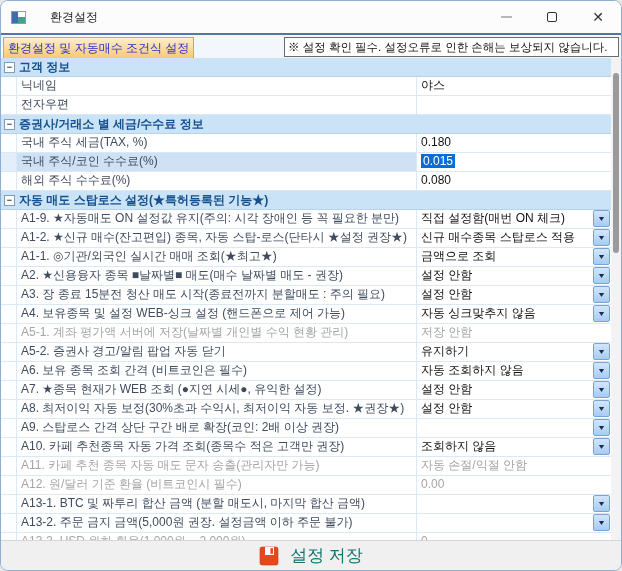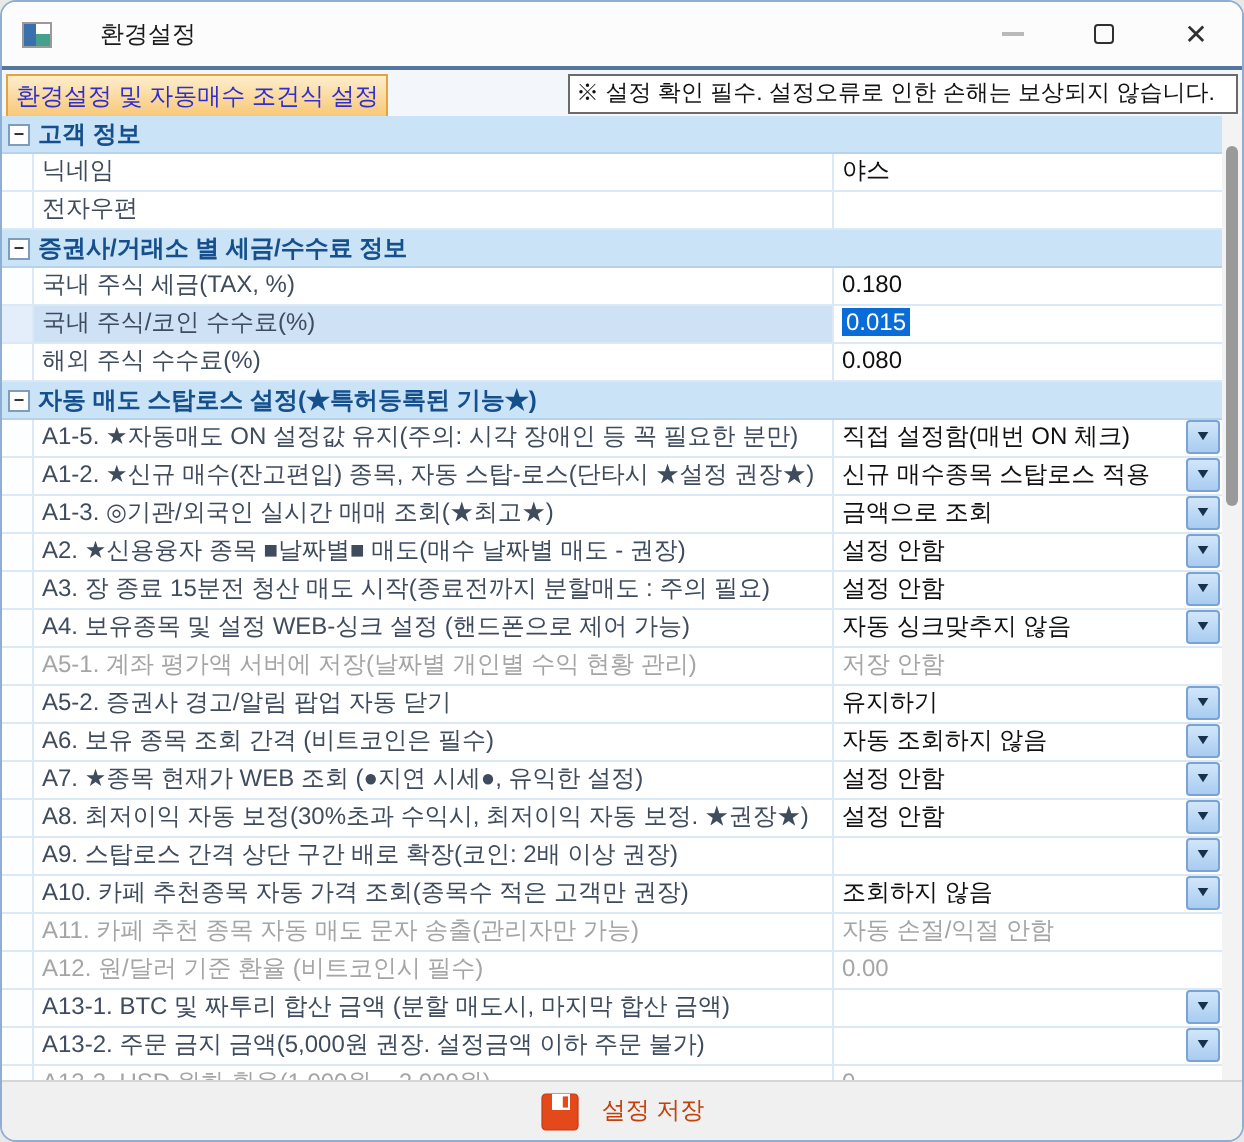--- a/index.html
+++ b/index.html
@@ -99,21 +99,21 @@
   
   .footer {
     position:absolute; left:0; right:0; bottom:0; height:30px;
     background:#f0f0f0; border-top:1px solid #d6d6d6;
     display:flex; align-items:center; justify-content:center;
   }
   .save-btn {
     display:flex; align-items:center; gap:11px;
     background:transparent; border:none; font-family:inherit;
   }
-  .save-label { color:#c2410c; font-size:12px; }
+  .save-label { color:#0f766e; font-size:17px; }
 </style>
 </head>
 <body>
 
 <div class="window">
 
   <div class="titlebar">
     <svg class="app-icon" viewBox="0 0 15 13">
       <rect x="0.5" y="0.5" width="14" height="12" fill="#ffffff" stroke="#9a9a9a"></rect>
       <rect x="1" y="1" width="6" height="11" fill="#3a71ad"></rect>
@@ -171,35 +171,35 @@
         <span class="gutter"></span>
         <span class="label">해외 주식 수수료(%)</span>
         <span class="value">0.080</span>
       </div>
       <div class="section-header">
         <span class="gutter-box">−</span>
         <span class="section-title">자동 매도 스탑로스 설정(★특허등록된 기능★)</span>
       </div>
       <div class="row">
         <span class="gutter"></span>
-        <span class="label">A1-5. ★자동매도 ON 설정값 유지(주의: 시각 장애인 등 꼭 필요한 분만)</span>
+        <span class="label">A1-9. ★자동매도 ON 설정값 유지(주의: 시각 장애인 등 꼭 필요한 분만)</span>
         <span class="value">직접 설정함(매번 ON 체크)<span class="dd">
             <span class="dd-arrow">▼</span>
           </span></span>
       </div>
       <div class="row">
         <span class="gutter"></span>
         <span class="label">A1-2. ★신규 매수(잔고편입) 종목, 자동 스탑-로스(단타시 ★설정 권장★)</span>
         <span class="value">신규 매수종목 스탑로스 적용<span class="dd">
             <span class="dd-arrow">▼</span>
           </span></span>
       </div>
       <div class="row">
         <span class="gutter"></span>
-        <span class="label">A1-3. ◎기관/외국인 실시간 매매 조회(★최고★)</span>
+        <span class="label">A1-1. ◎기관/외국인 실시간 매매 조회(★최고★)</span>
         <span class="value">금액으로 조회<span class="dd">
             <span class="dd-arrow">▼</span>
           </span></span>
       </div>
       <div class="row">
         <span class="gutter"></span>
         <span class="label">A2. ★신용융자 종목 ■날짜별■ 매도(매수 날짜별 매도 - 권장)</span>
         <span class="value">설정 안함<span class="dd">
             <span class="dd-arrow">▼</span>
           </span></span>

